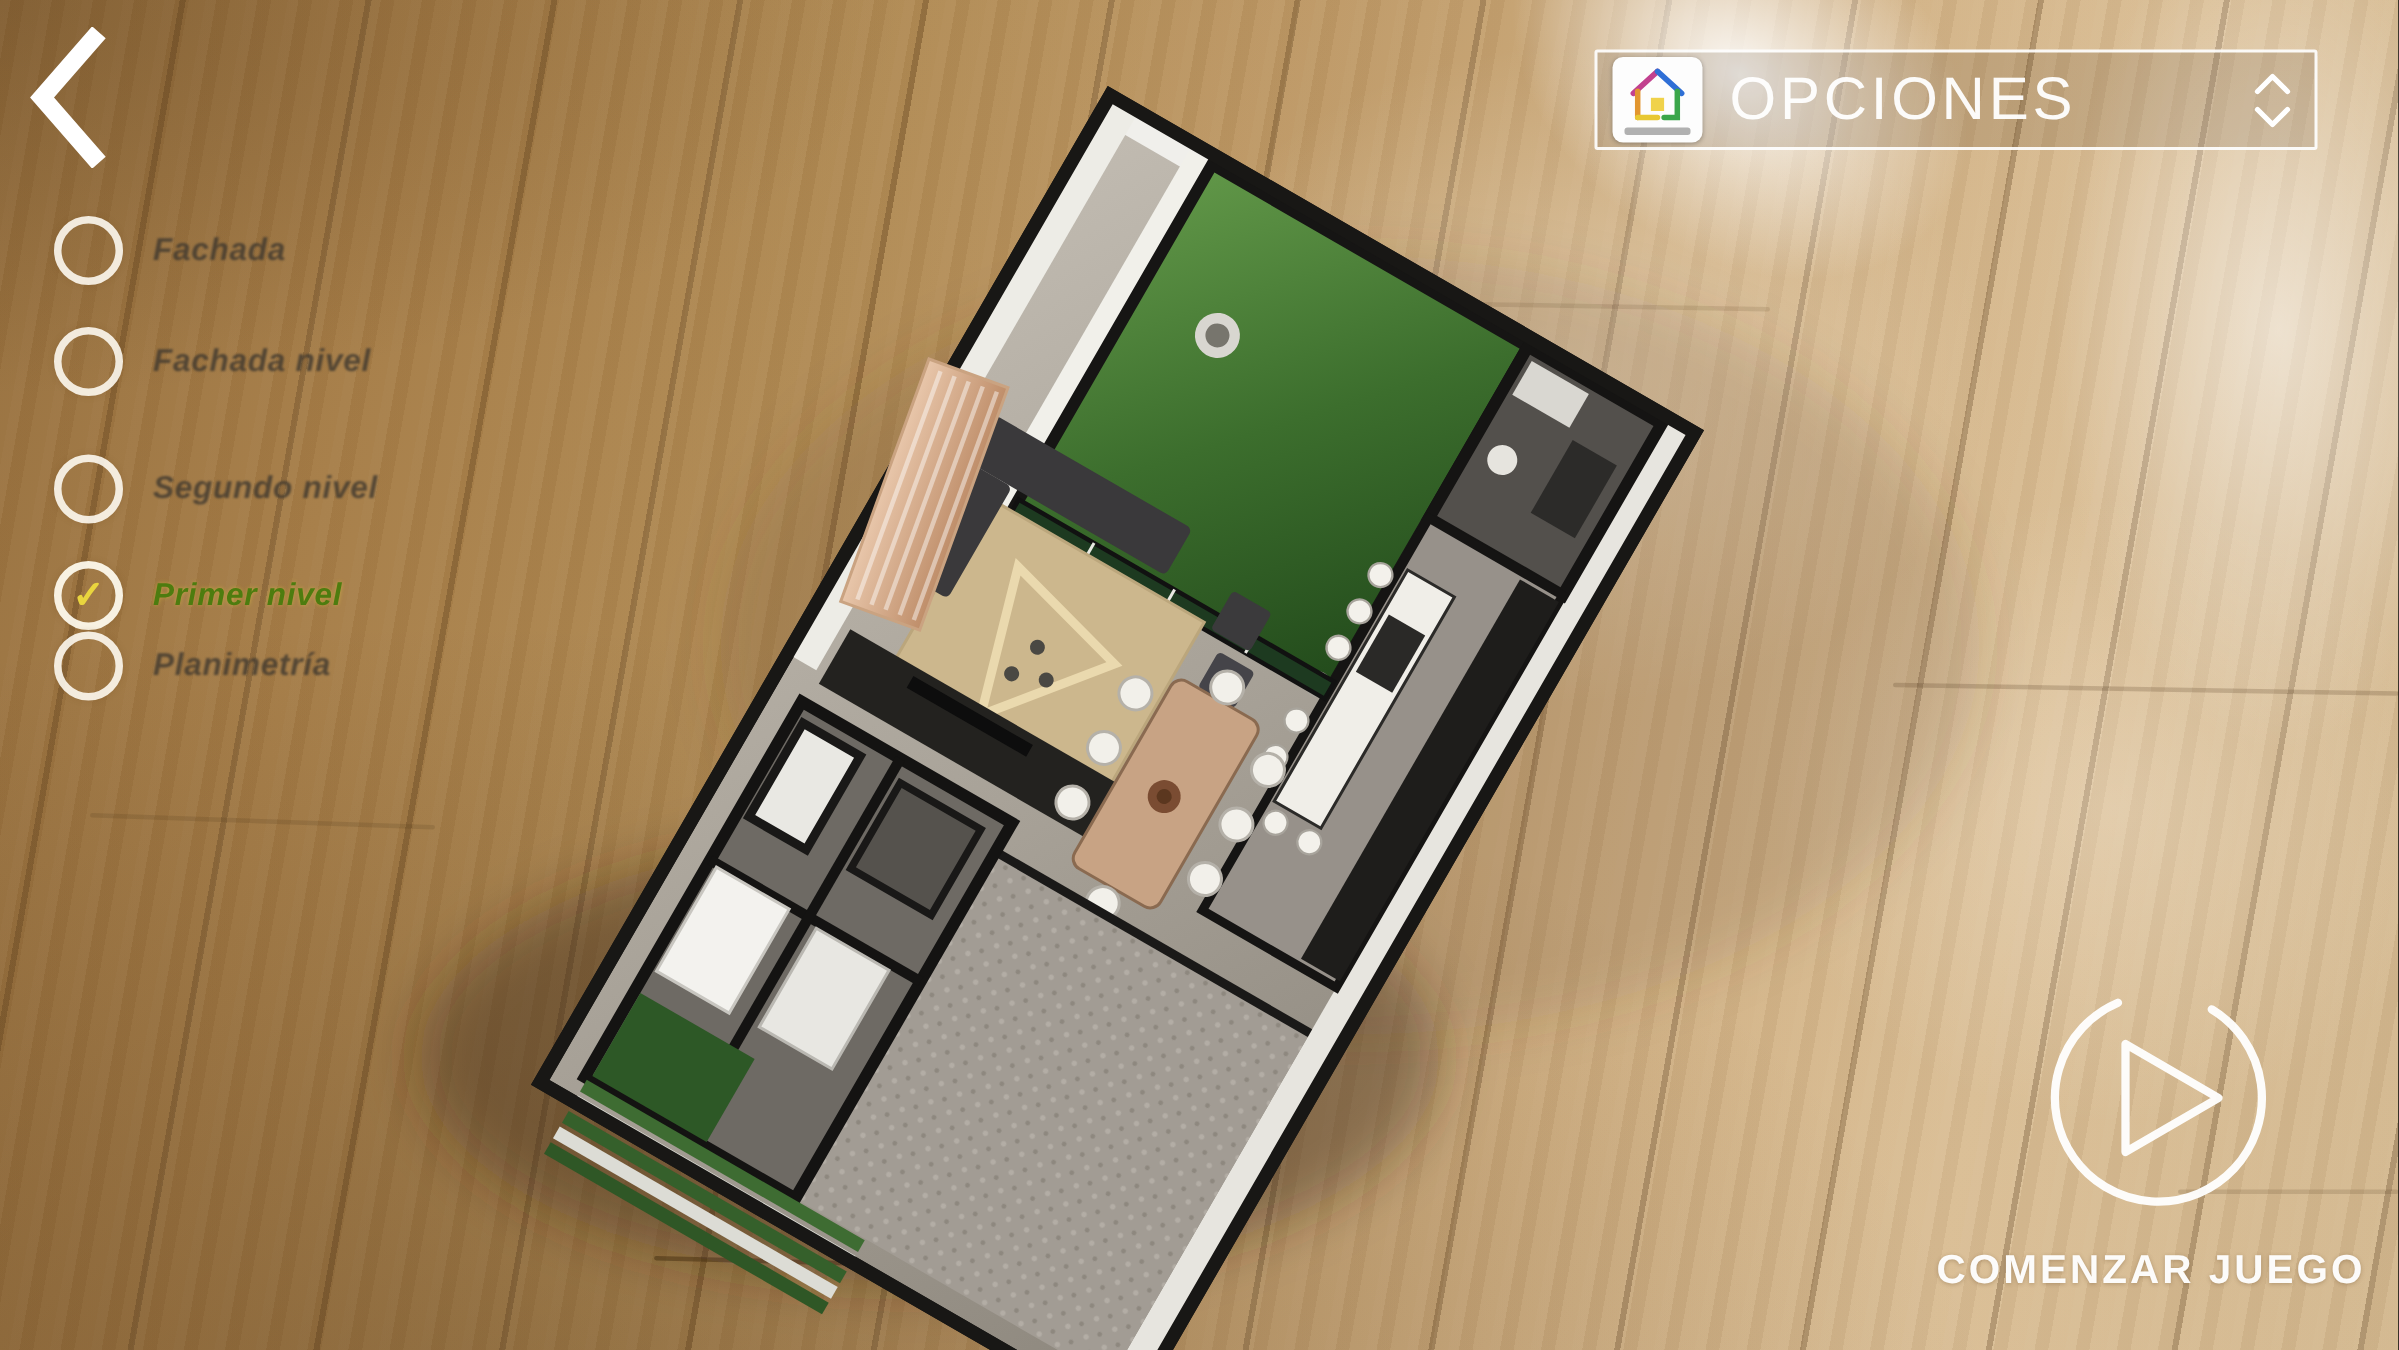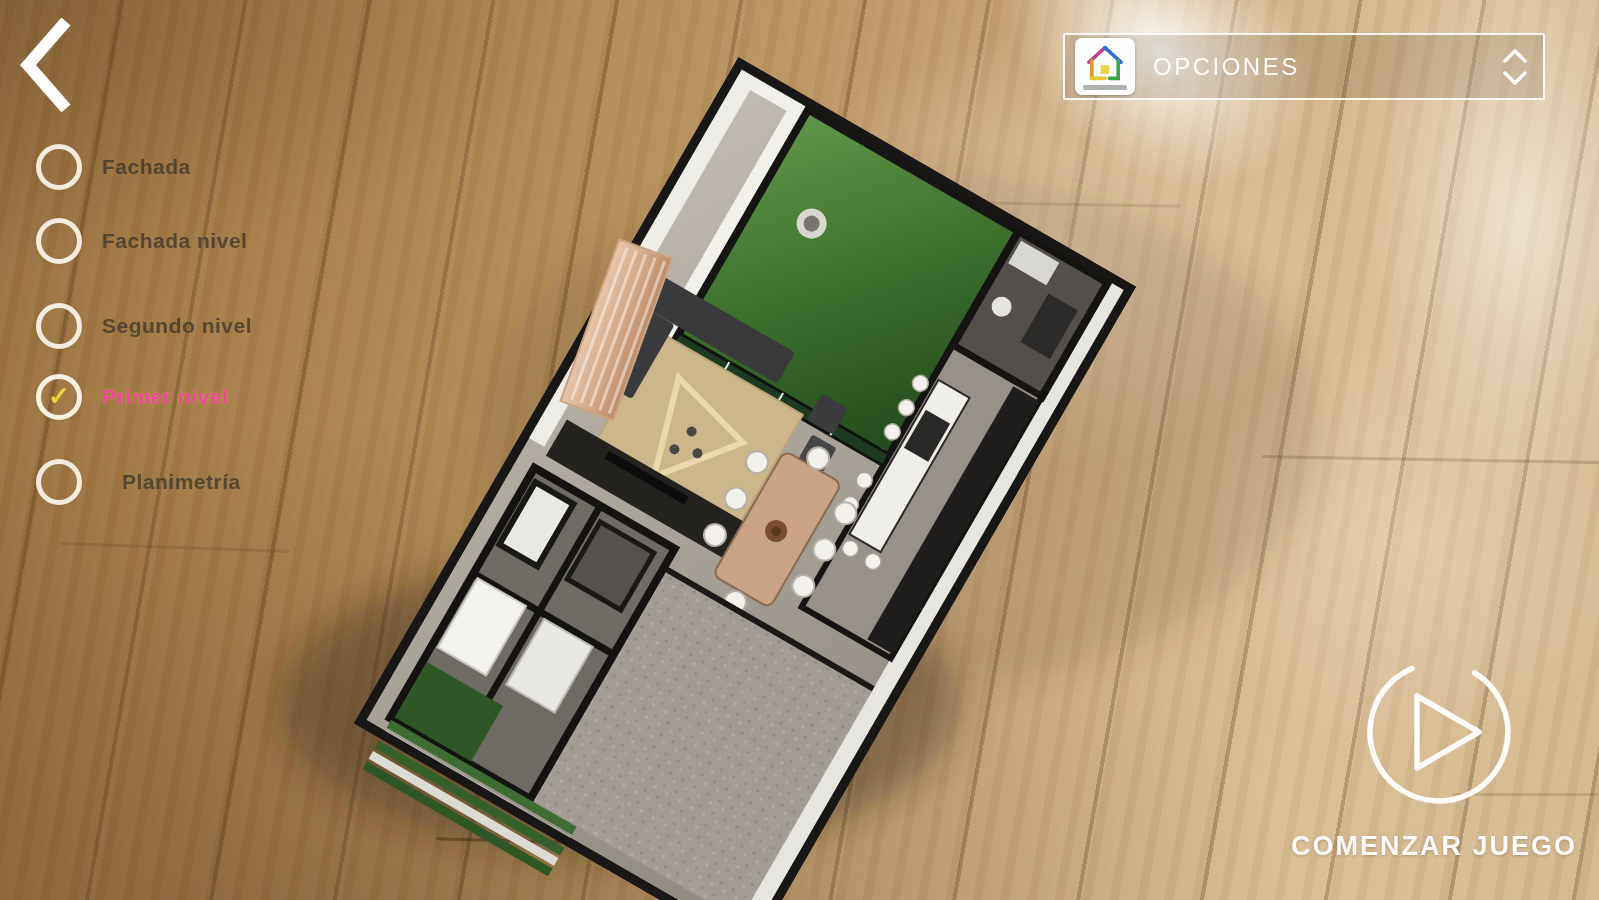--- a/index.html
+++ b/index.html
@@ -28,36 +28,36 @@
         background:radial-gradient(closest-side,rgba(255,248,238,.25),rgba(255,255,255,0));}
   .seam{position:absolute;height:3px;background:rgba(70,45,18,.5);border-radius:2px;}
   
   .back{left:14px;top:18px;width:58px;height:94px;cursor:pointer;}
   
   .lvl-row{position:absolute;left:36px;display:flex;align-items:center;cursor:pointer;}
   .lvl-circle{width:36px;height:36px;border:5px solid rgba(255,252,244,.88);
         border-radius:50%;display:flex;align-items:center;justify-content:center;
         box-shadow:0 0 4px rgba(120,80,30,.25);}
   .lvl-label{margin-left:20px;font-size:21px;font-weight:700;
-        color:rgba(62,55,46,.78);filter:blur(.7px);letter-spacing:.5px;}
+        color:rgba(62,55,46,.78);filter:blur(.7px);letter-spacing:.5px;font-style:italic;}
   .lvl-row.sel .lvl-circle{border-color:rgba(255,252,240,.92);}
-  .lvl-row.sel .lvl-label{color:#ec4899;filter:blur(.35px);
+  .lvl-row.sel .lvl-label{color:#4d7c0f;filter:blur(.35px);
         text-shadow:0 0 3px rgba(233,213,62,.45);}
   .lvl-check{font-size:26px;line-height:1;color:#e9d53e;font-weight:700;
         transform:translateY(-1px);filter:blur(.3px);}
   
   .dropdown{left:1063px;top:33px;width:478px;height:63px;
         border:2.5px solid rgba(255,255,255,.92);border-radius:2px;
         background:rgba(62,42,24,.14);display:flex;align-items:center;cursor:pointer;}
   .logo-box{position:absolute;left:10px;top:3px;width:60px;height:57px;
         background:#fdfdfd;border-radius:7px;display:flex;flex-direction:column;
         align-items:center;justify-content:center;box-shadow:0 1px 3px rgba(0,0,0,.25);}
   .logo-caption{width:44px;height:5px;border-radius:2px;margin-top:2px;
         background:rgba(115,115,115,.55);}
-  .dropdown-label{margin-left:88px;font-size:24px;letter-spacing:2.5px;
+  .dropdown-label{margin-left:88px;font-size:40px;letter-spacing:2.5px;
         color:rgba(255,255,255,.95);font-weight:400;filter:blur(.3px);}
   .spinner{position:absolute;right:12px;top:9px;}
   
   .play-btn{left:1357px;top:652px;width:165px;height:165px;cursor:pointer;}
   .start-label{left:1266px;top:831px;width:336px;text-align:center;
         font-size:27px;font-weight:700;letter-spacing:2px;color:rgba(255,255,255,.96);
         text-shadow:0 1px 3px rgba(90,60,25,.3);filter:blur(.3px);}
   
   .model{inset:0;}
 </style>
@@ -216,21 +216,21 @@
     <div class="lvl-row" style="top:303px;">
       <div class="lvl-circle"></div>
       <div class="lvl-label">Segundo nivel</div>
     </div>
     <div class="lvl-row sel" style="top:374px;">
       <div class="lvl-circle">
         <span class="lvl-check">✓</span>
       </div>
       <div class="lvl-label">Primer nivel</div>
     </div>
-    <div class="lvl-row" style="top:459px;gap:20px;">
+    <div class="lvl-row" style="top:421px;">
       <div class="lvl-circle"></div>
       <div class="lvl-label">Planimetría</div>
     </div>
   </div>
 
   <div class="abs dropdown">
     <div class="logo-box">
       <svg width="44" height="40" viewBox="0 0 60 54">
         <path d="M30,6 L8,26" fill="none" stroke="#c2418f" stroke-width="5" stroke-linecap="round"></path>
         <path d="M30,6 L52,26" fill="none" stroke="#2f6fd6" stroke-width="5" stroke-linecap="round"></path>

